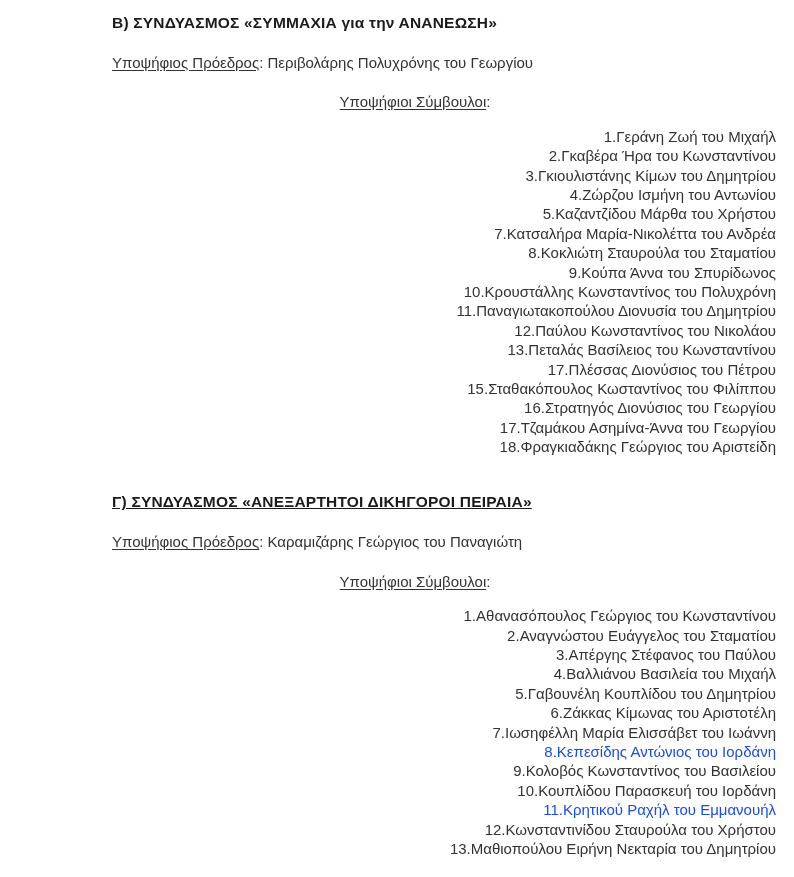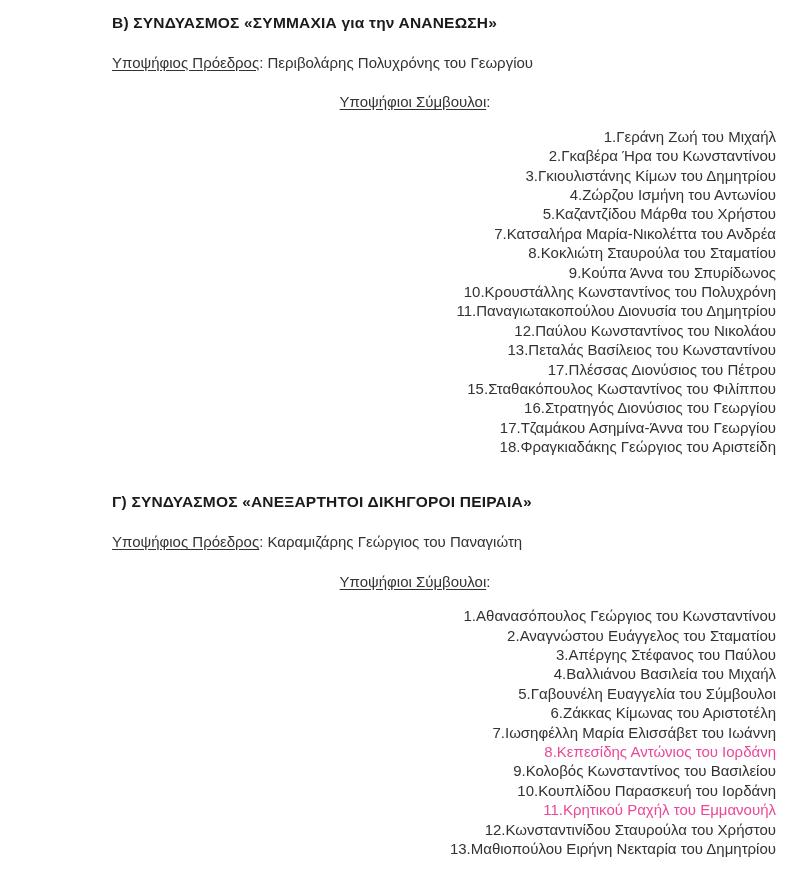--- a/index.html
+++ b/index.html
@@ -24,20 +24,21 @@
     margin: 0 0 0 112px;
     font-weight: bold;
     font-size: 15.5px;
     line-height: 20px;
     color: #1b1b1b;
     letter-spacing: 0.2px;
     white-space: nowrap;
   }
   .section-gap {
     margin-top: 36px;
+    text-decoration: underline;
   }
   .president-line {
     margin: 20px 12px 0 112px;
     white-space: nowrap;
   }
   .underlined {
     text-decoration: underline;
     text-underline-offset: 2px;
   }
   .councilors-heading {
@@ -54,21 +55,21 @@
   }
   ol.candidates li {
     height: 19.4px;
     white-space: nowrap;
   }
   .num {
     display: inline-block;
     min-width: 23px;
   }
   .faded {
-    color: #ec4899;
+    color: #1d4ed8;
   }
 </style>
 </head>
 <body>
 
 <div class="page">
 
   <section>
     <h1 class="section-title">Β) ΣΥΝΔΥΑΣΜΟΣ «ΣΥΜΜΑΧΙΑ για την ΑΝΑΝΕΩΣΗ»</h1>
 
@@ -125,21 +126,21 @@
     <ol class="candidates">
 
         <li class="list-row"><span class="num">1.</span><span>Αθανασόπουλος Γεώργιος του Κωνσταντίνου</span></li>
 
         <li class="list-row"><span class="num">2.</span><span>Αναγνώστου Ευάγγελος του Σταματίου</span></li>
 
         <li class="list-row"><span class="num">3.</span><span>Απέργης Στέφανος του Παύλου</span></li>
 
         <li class="list-row"><span class="num">4.</span><span>Βαλλιάνου Βασιλεία του Μιχαήλ</span></li>
 
-        <li class="list-row"><span class="num">5.</span><span>Γαβουνέλη Ευαγγελία του Σύμβουλοι</span></li>
+        <li class="list-row"><span class="num">5.</span><span>Γαβουνέλη Κουπλίδου του Δημητρίου</span></li>
 
         <li class="list-row"><span class="num">6.</span><span>Ζάκκας Κίμωνας του Αριστοτέλη</span></li>
 
         <li class="list-row"><span class="num">7.</span><span>Ιωσηφέλλη Μαρία Ελισσάβετ του Ιωάννη</span></li>
 
         <li class="list-row faded"><span class="num">8.</span><span>Κεπεσίδης Αντώνιος του Ιορδάνη</span></li>
 
         <li class="list-row"><span class="num">9.</span><span>Κολοβός Κωνσταντίνος του Βασιλείου</span></li>
 
         <li class="list-row"><span class="num">10.</span><span>Κουπλίδου Παρασκευή του Ιορδάνη</span></li>

